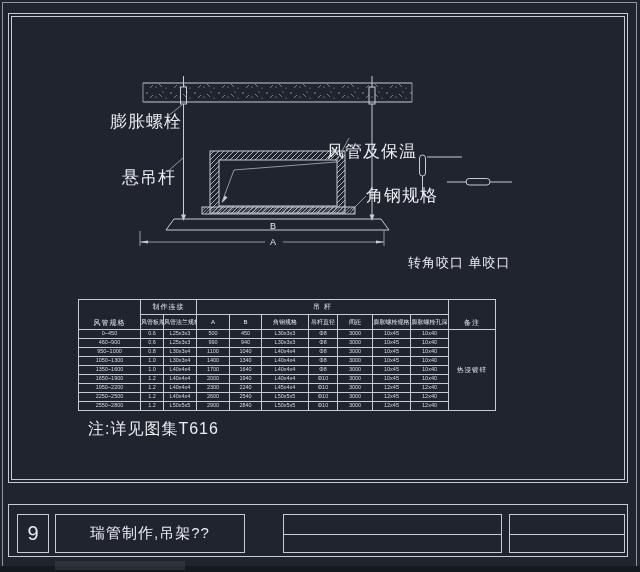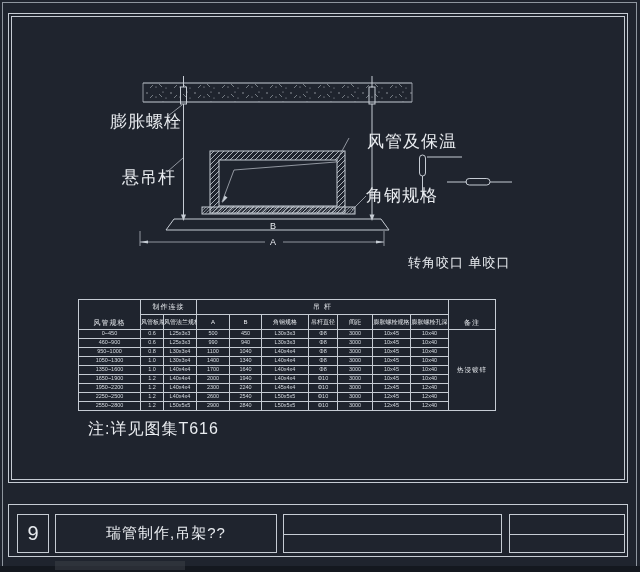--- a/index.html
+++ b/index.html
@@ -10,21 +10,21 @@
   body{font-family:"Liberation Sans", sans-serif;}
   #stage{position:relative;width:640px;height:572px;background:var(--bg);overflow:hidden;}
 
   .outer-frame{position:absolute;left:2px;top:2px;width:635px;height:565px;border:1px solid #8f969f;}
   .inner-frame-a{position:absolute;left:8px;top:13px;width:620px;height:470px;border:1px solid var(--line);}
   .inner-frame-b{position:absolute;left:11px;top:16px;width:614px;height:464px;border:1px solid var(--line);}
   .title-strip{position:absolute;left:8px;top:504px;width:620px;height:53px;border:1px solid var(--line);}
 
   .tb-box{position:absolute;border:1px solid var(--line);color:var(--text);}
   .tb-sheetno{left:17px;top:514px;width:32px;height:39px;font-size:20px;display:flex;align-items:center;justify-content:center;}
-  .tb-title{left:55px;top:514px;width:222px;height:39px;font-size:15px;display:flex;align-items:center;justify-content:center;letter-spacing:1px;}
+  .tb-title{left:55px;top:514px;width:190px;height:39px;font-size:15px;display:flex;align-items:center;justify-content:center;letter-spacing:1px;}
   .tb-middle{left:283px;top:514px;width:219px;height:39px;}
   .tb-right{left:509px;top:514px;width:116px;height:39px;font-size:12px;}
   .tb-divider{position:absolute;left:0;top:19px;width:100%;height:0;border-top:1px solid var(--line);}
   .tb-code{position:absolute;left:0;top:0;width:100%;height:19px;display:flex;align-items:center;justify-content:center;letter-spacing:1px;color:#ccd3db;}
 
   .cad-label{position:absolute;color:var(--text);font-size:17px;white-space:nowrap;letter-spacing:1px;}
   #lbl-seams{font-size:13px;margin-top:48px;}
 
   svg.draw{position:absolute;left:0;top:0;width:640px;height:572px;pointer-events:none;}
   svg .ln{stroke:var(--line);fill:none;stroke-width:1;}
@@ -140,21 +140,21 @@
       <rect class="ln" x="419.5" y="155" width="6" height="21" rx="3"></rect>
       <line class="ln" x1="422.5" y1="176" x2="422.5" y2="197"></line>
       <line class="ln" x1="447" y1="182" x2="467" y2="182"></line>
       <rect class="ln" x="466" y="178.5" width="24" height="6.5" rx="3.2"></rect>
       <line class="ln" x1="490" y1="182" x2="512" y2="182"></line>
     </g>
   </svg>
 
   <div class="cad-label" style="left:110px;top:110px;">膨胀螺栓</div>
   <div class="cad-label" style="left:122px;top:166px;">悬吊杆</div>
-  <div class="cad-label" style="left:327px;top:130px;margin-left:40px;">风管及保温</div>
+  <div class="cad-label" style="left:327px;top:140px;">风管及保温</div>
   <div class="cad-label" style="left:366px;top:184px;">角钢规格</div>
   <div class="cad-label" id="lbl-seams" style="left:408px;top:206px;">转角咬口 单咬口</div>
 
   <table class="spec">
     <colgroup>
       <col style="width:62px">
         <col style="width:23px">
         <col style="width:33px">
       <col style="width:33px">
         <col style="width:32px">

